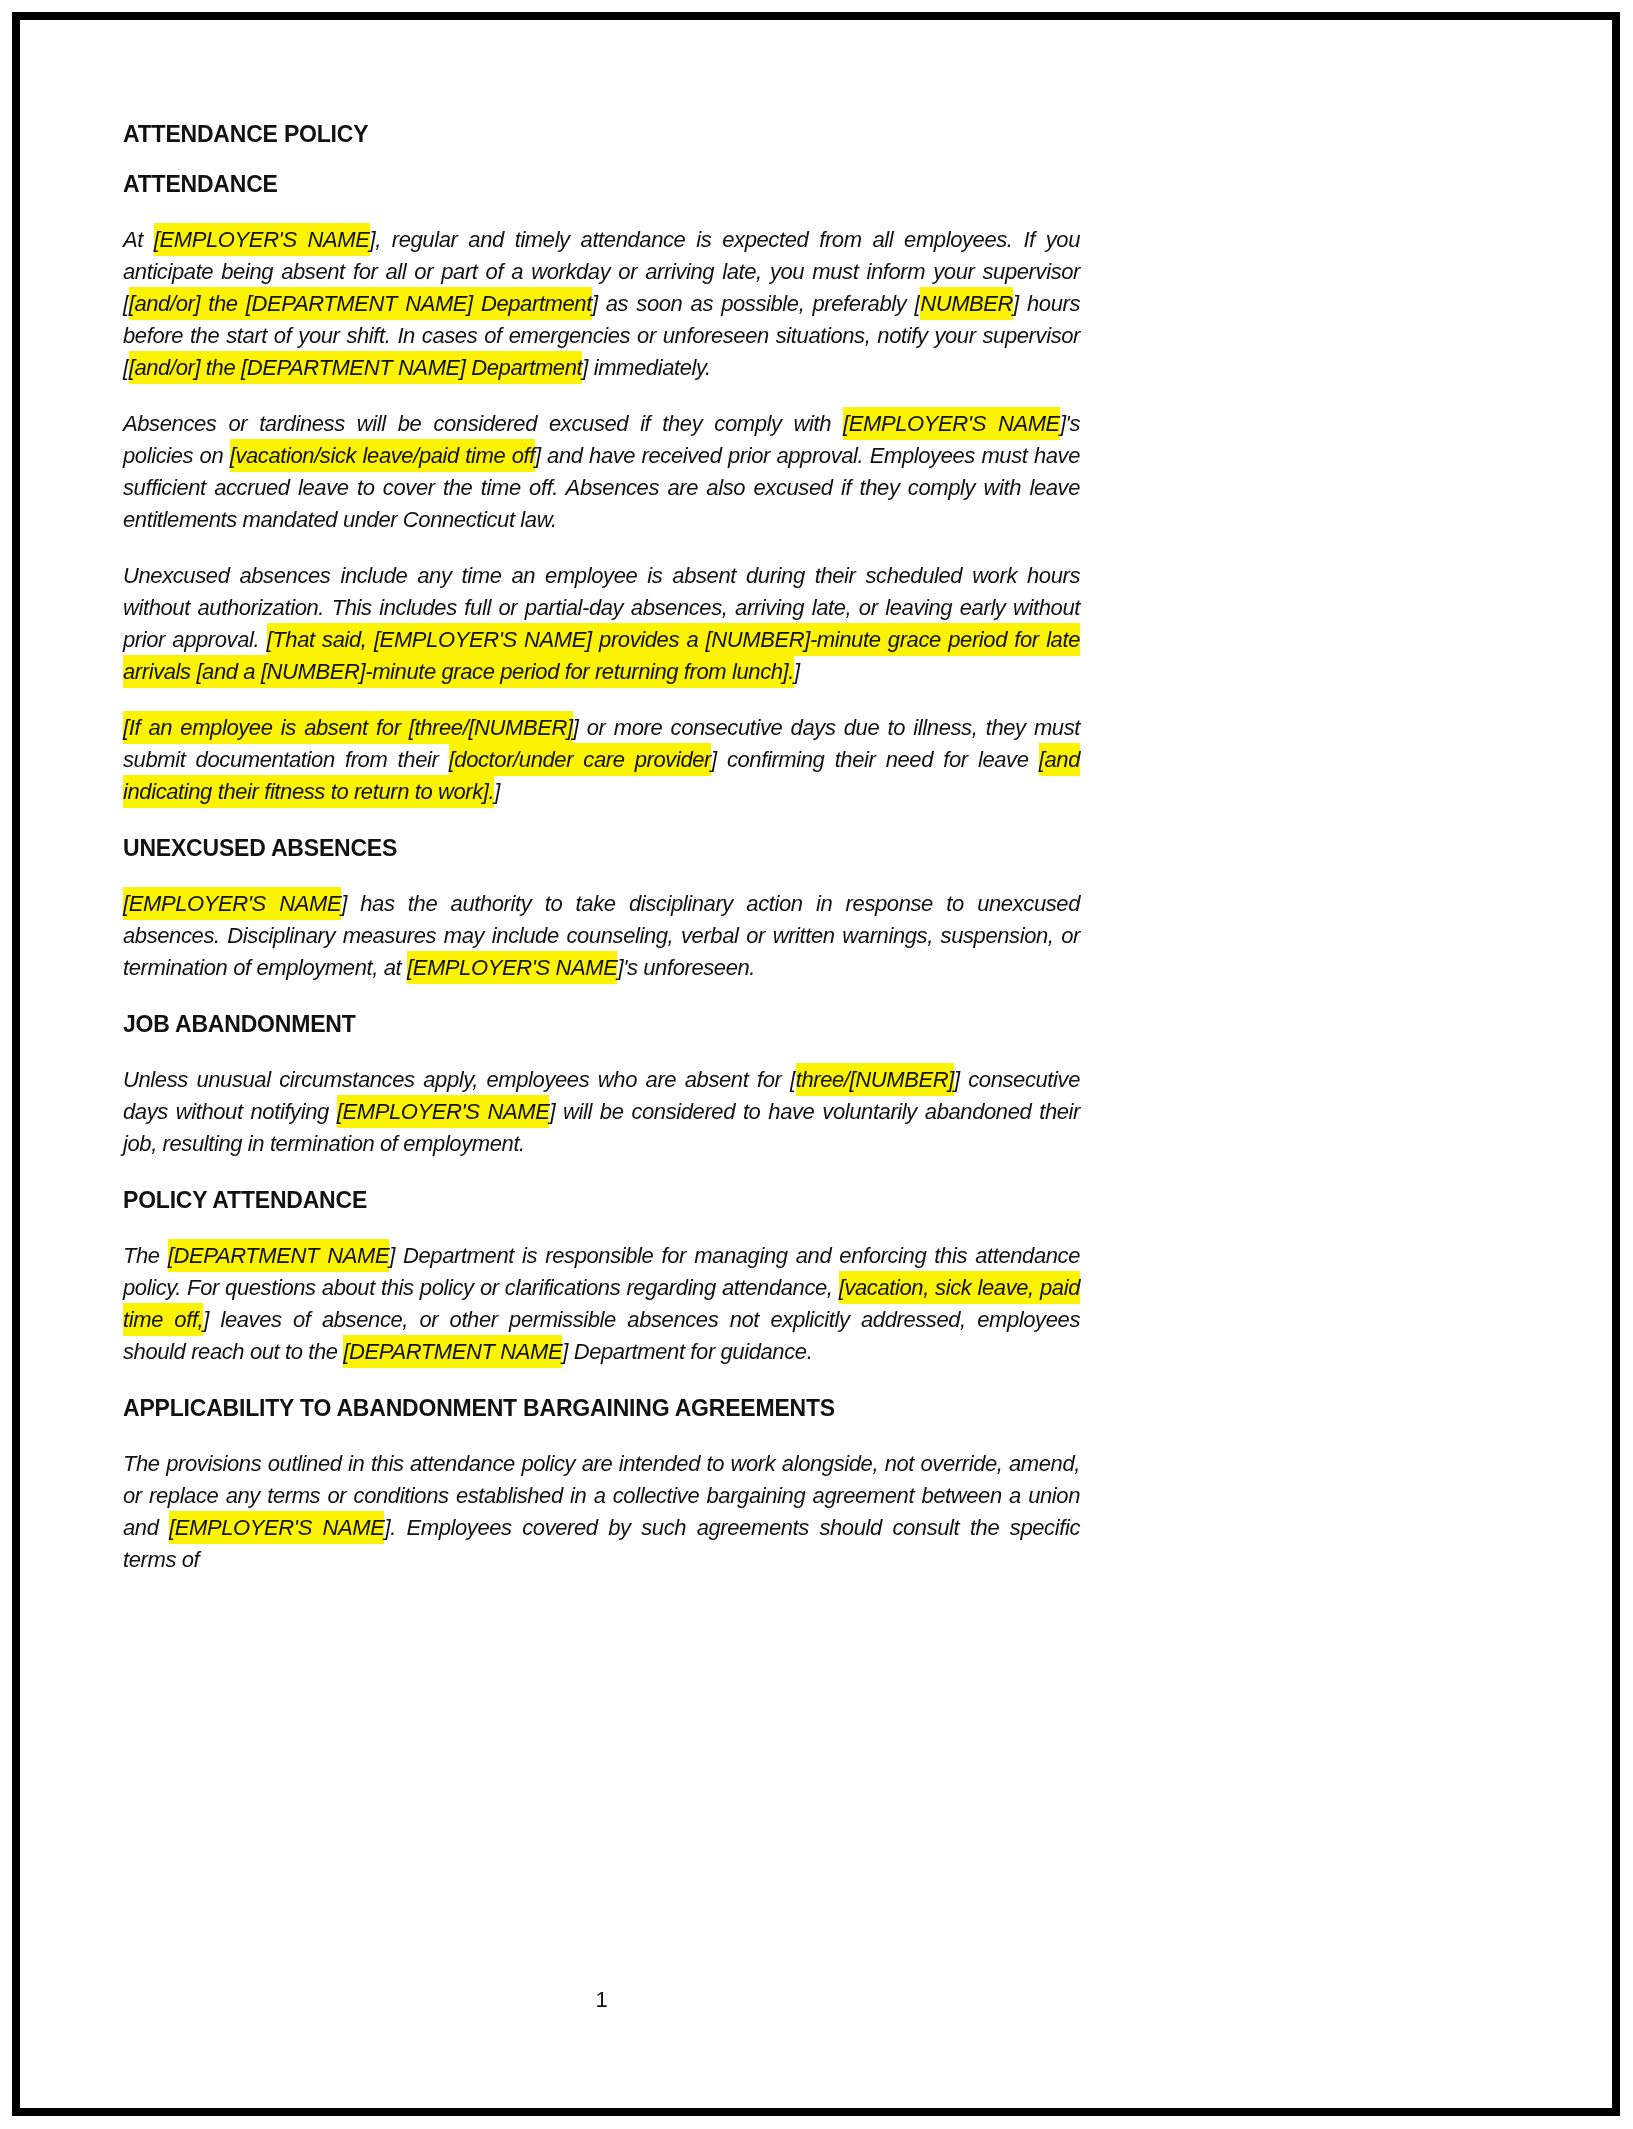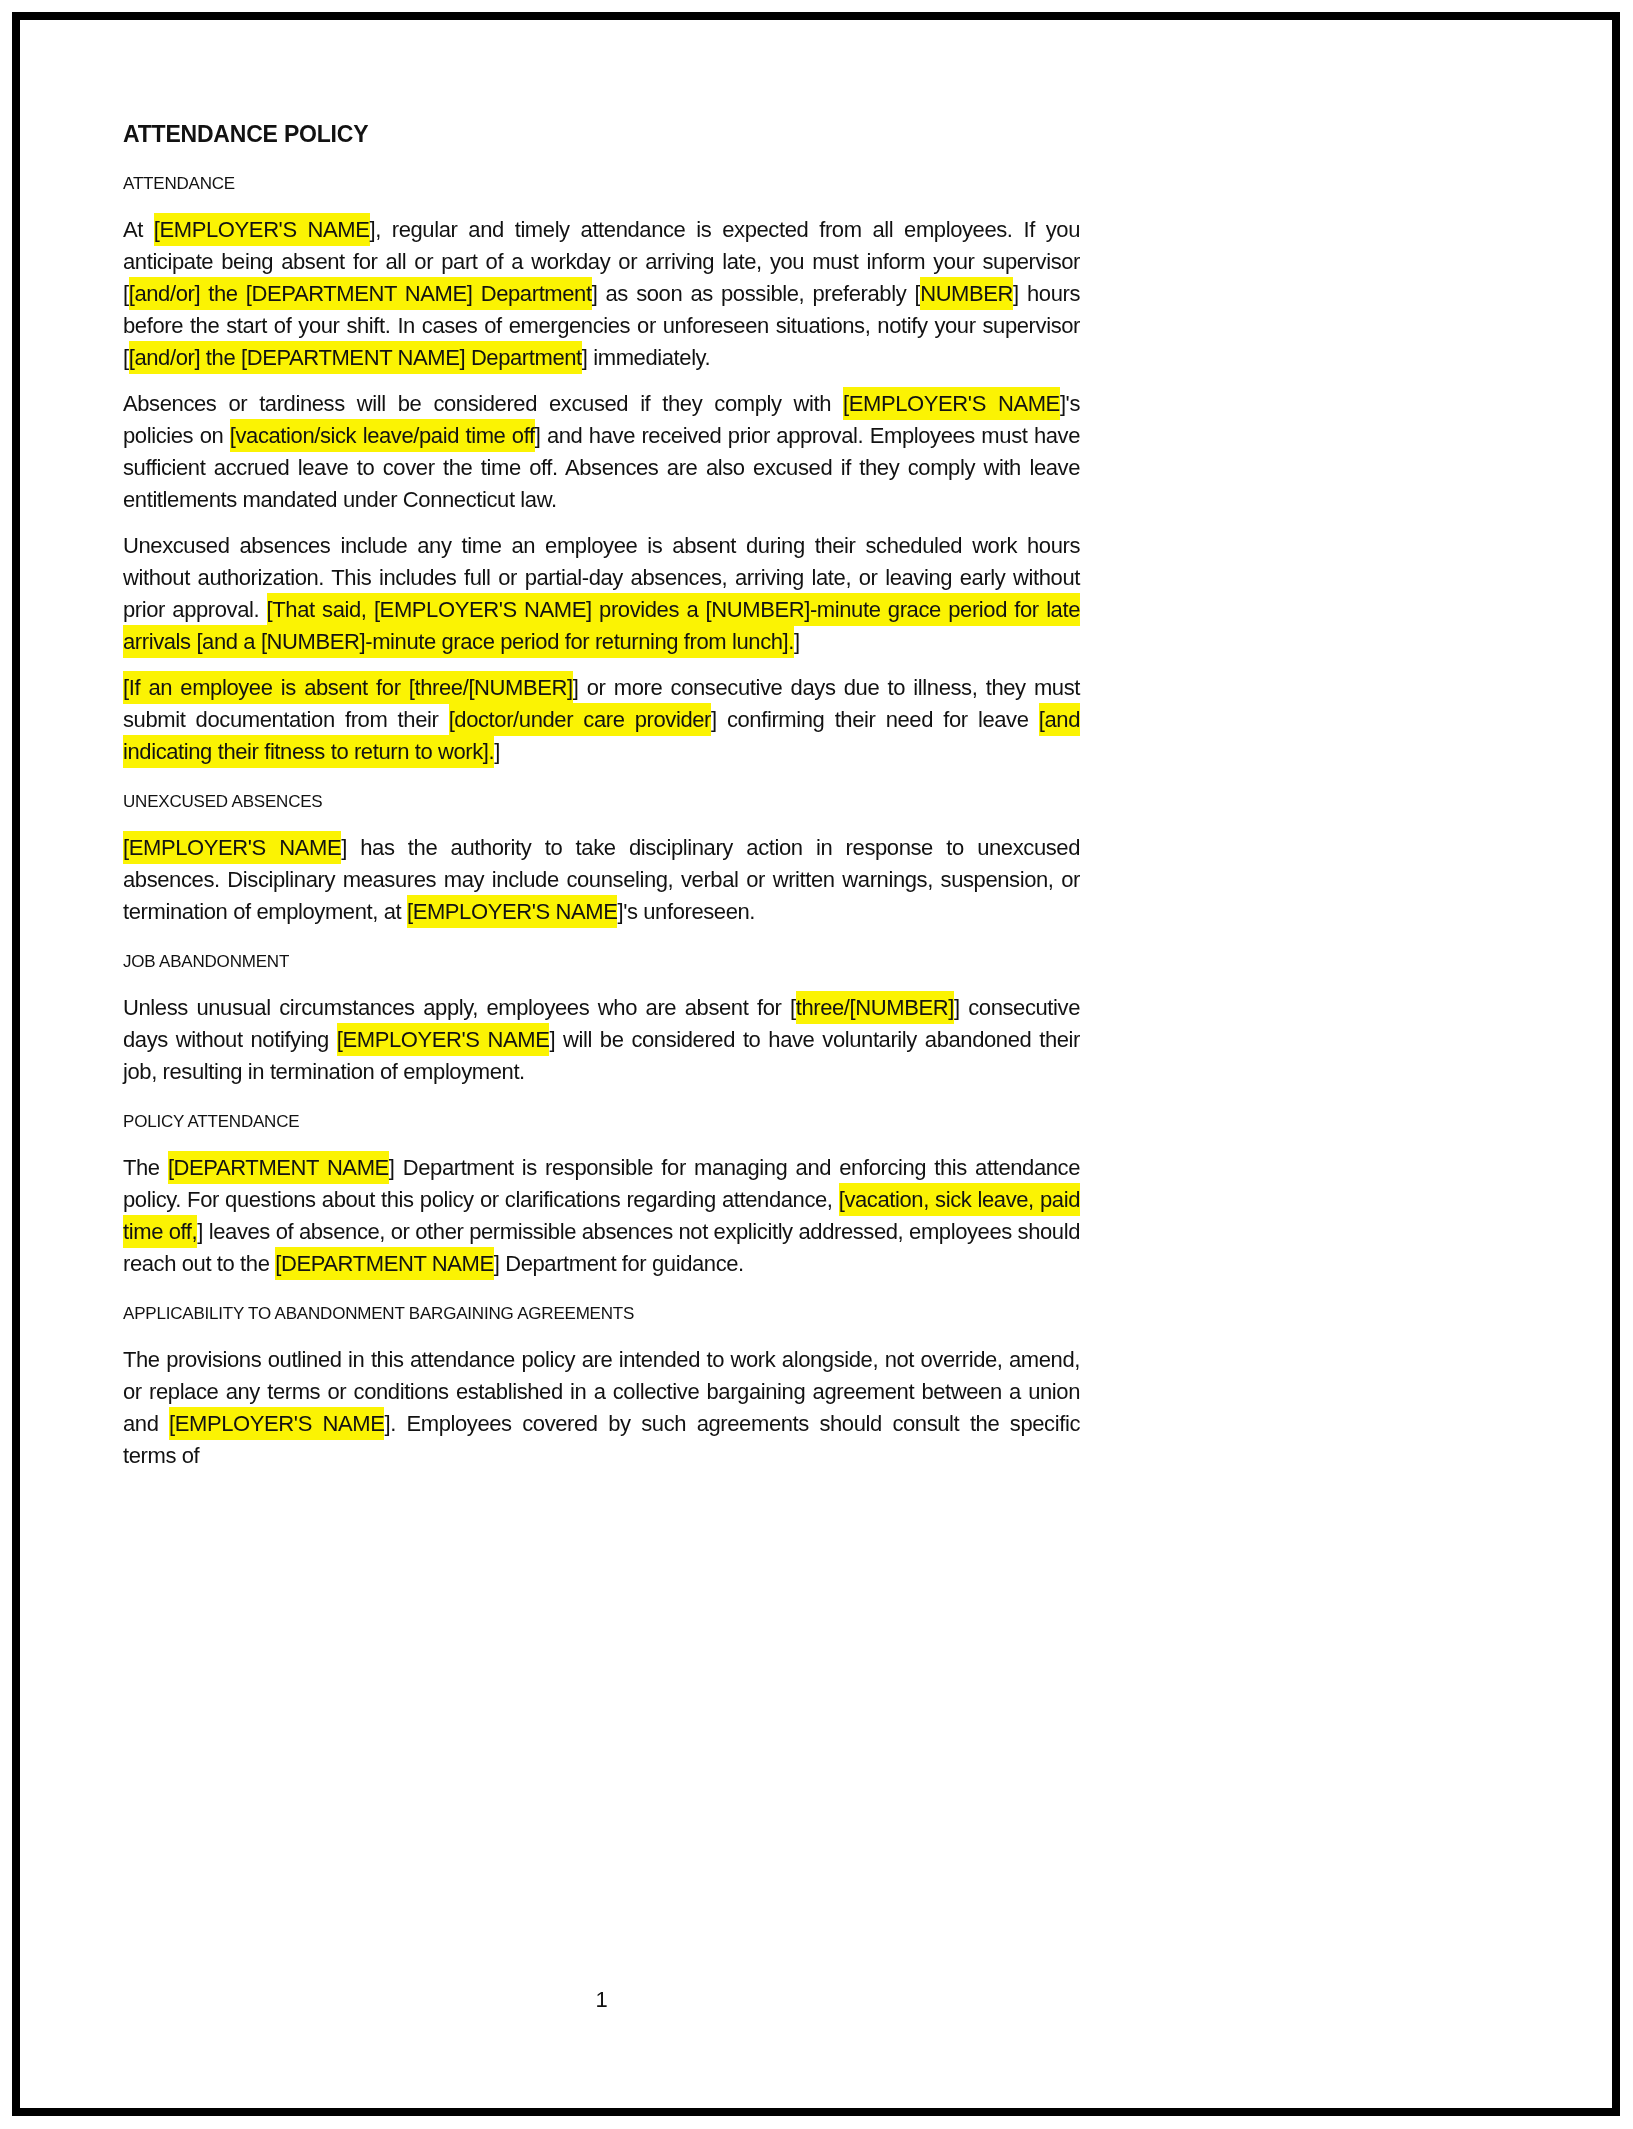--- a/index.html
+++ b/index.html
@@ -33,32 +33,33 @@
   }
   .doc-title {
     text-align: left;
     font-weight: bold;
     font-size: 23px;
     line-height: 32px;
     letter-spacing: -0.2px;
     margin: 0 0 14px 0;
   }
   .sec-heading {
-    font-weight: normal;
-    font-size: 17px;
+    font-weight: bold;
+    font-size: 23px;
     line-height: 32px;
     letter-spacing: -0.2px;
     margin: 18px 0 14px 0;
   }
   p.body-par {
     font-size: 22px;
     line-height: 32px;
     letter-spacing: -0.4px;
     text-align: justify;
-    margin: 14px 0;
+    margin: 24px 0;
+    font-style: italic;
   }
   .hl {
     background: var(--hl, #fbf303);
     padding: 4px 0;
   }
   .page-number {
     position: absolute;
     left: 123px;
     top: 1984px;
     width: 957px;

